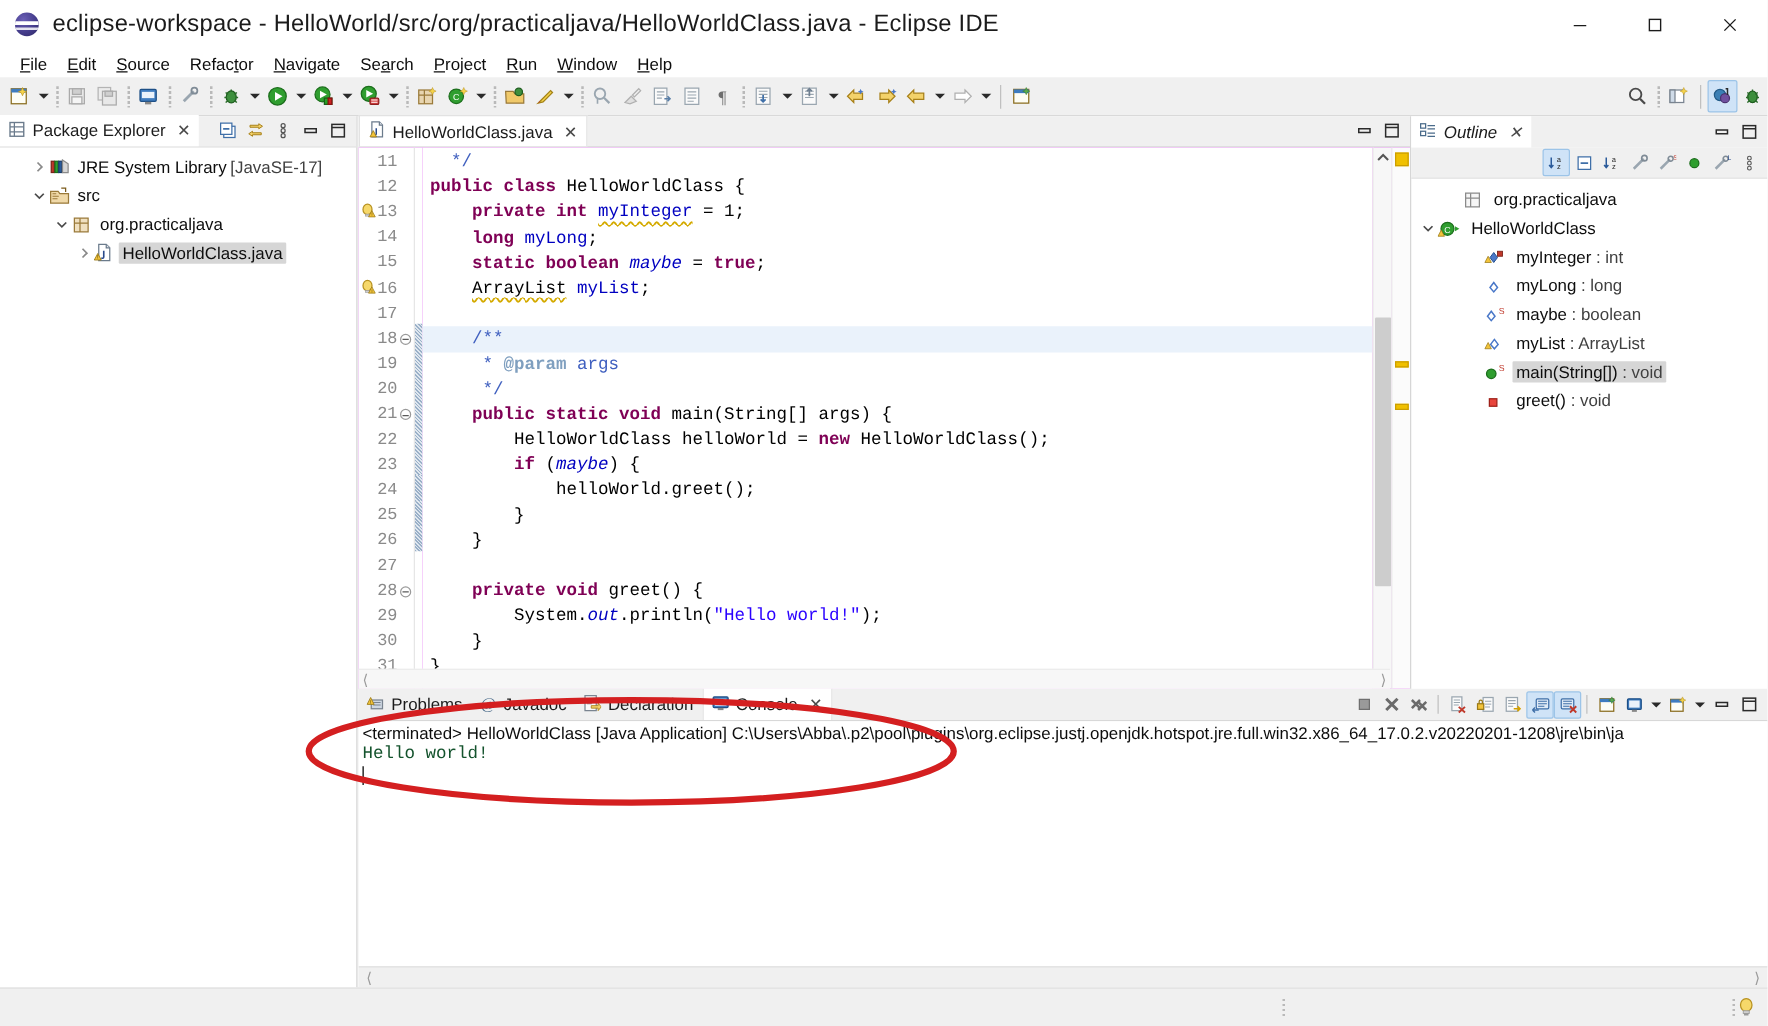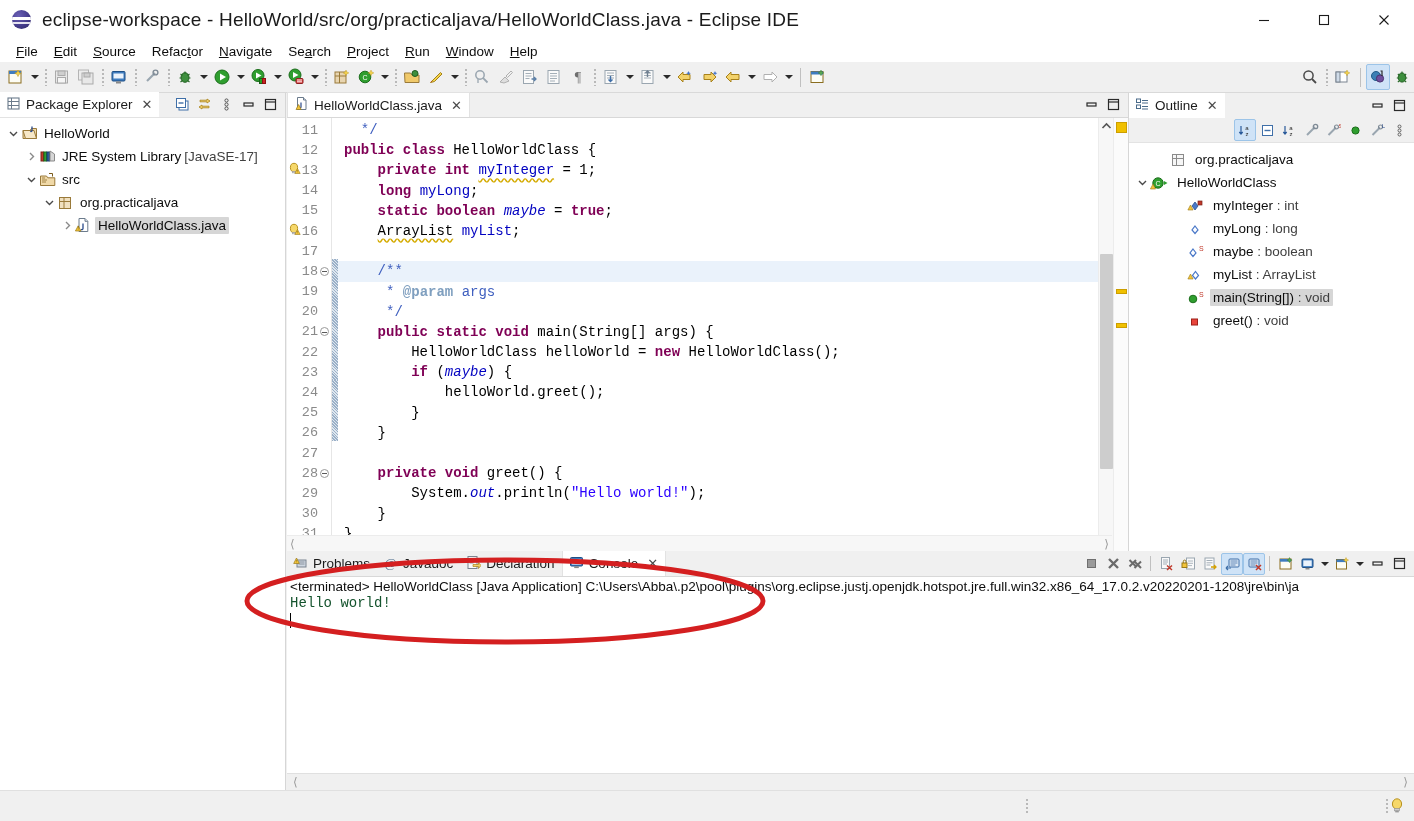--- a/index.html
+++ b/index.html
@@ -148,21 +148,21 @@
   .ov-mark.sq { position:absolute; left:2px; width:11px; height:11px; }
   .hscroll-row {
     position:absolute; left:0; bottom:0; width:100%; height:16px; background:#f7f7f7;
     border-top:1px solid #ececec; display:flex; align-items:center; justify-content:space-between;
     padding:0 3px;
   }
   .chev { color:#9a9a9a; font-size:12px; }
 
   
   #outline { left:1128px; top:0; width:286px; height:458px; background:#fff; border-left:1px solid #d6d6d6; }
-  #outline .panel-tabrow { border-bottom:none; }
+  #outline .panel-tabrow { border-bottom:none;font-style:italic; }
   .outline-toolbar {
     height:25px; background:#f0f0f0; display:flex; align-items:center; justify-content:flex-end;
     padding-right:4px; border-bottom:1px solid #e3e3e3;
   }
   .otb { width:22px;height:22px;display:flex;align-items:center;justify-content:center; }
   .otb.sel { background:#cfe3f7; border:1px solid #9cc4e8; border-radius:2px; }
 
   
   #console { left:287px; top:459px; width:1127px; height:238px; background:#fff; }
   #console .panel-tabrow { background:#f0f0f0; border-bottom:1px solid #d8d8d8; }
@@ -498,35 +498,20 @@
           </div>
           <div class="ptb">
             <svg width="15" height="15" viewBox="0 0 15 15">
                 <rect x="2.5" y="2.5" width="10" height="10" fill="none" stroke="#2a2a2a" stroke-width="1.2"></rect>
                 <path d="M2.5 5h10" stroke="#2a2a2a" stroke-width="1.2"></path>
               </svg>
           </div>
         </div>
       </div>
       <div class="tree" id="pkg-tree">
-          <div class="tree-row" style="padding-left: 6px;">
-            <span class="twisty">
-              <svg width="11" height="11" viewBox="0 0 11 11">
-                <path d="M2 4 L5.5 7.5 L9 4" fill="none" stroke="#4a4a4a" stroke-width="1.4"></path>
-              </svg>
-            </span>
-            <span class="tree-ico">
-              <svg width="17" height="17" viewBox="0 0 17 17">
-                <path d="M2 5.5h7l1.5-2h5v10H2z" fill="#f0d9a8" stroke="#9a7a3a"></path>
-                <path d="M2 5.5 L4.5 13.5 L15.5 13.5 L13 5.5z" fill="#f7e8c8" stroke="#9a7a3a"></path>
-                <path d="M11 1.5v4c0 1-1 1.3-1.7.7" stroke="#2a4a8a" stroke-width="1.3" fill="none"></path>
-              </svg>
-            </span>
-            <span class="tree-label">HelloWorld</span>
-          </div>
           <div class="tree-row" style="padding-left: 24px;">
             <span class="twisty">
               <svg width="11" height="11" viewBox="0 0 11 11">
                 <path d="M4 2 L7.5 5.5 L4 9" fill="none" stroke="#8a8a8a" stroke-width="1.4"></path>
               </svg>
             </span>
             <span class="tree-ico">
               <svg width="17" height="17" viewBox="0 0 17 17">
                 <rect x="2" y="4" width="2.5" height="9" fill="#c0392b" stroke="#7a2218"></rect>
                 <rect x="5" y="4" width="2.5" height="9" fill="#2f9e2f" stroke="#1c6e1c"></rect>

